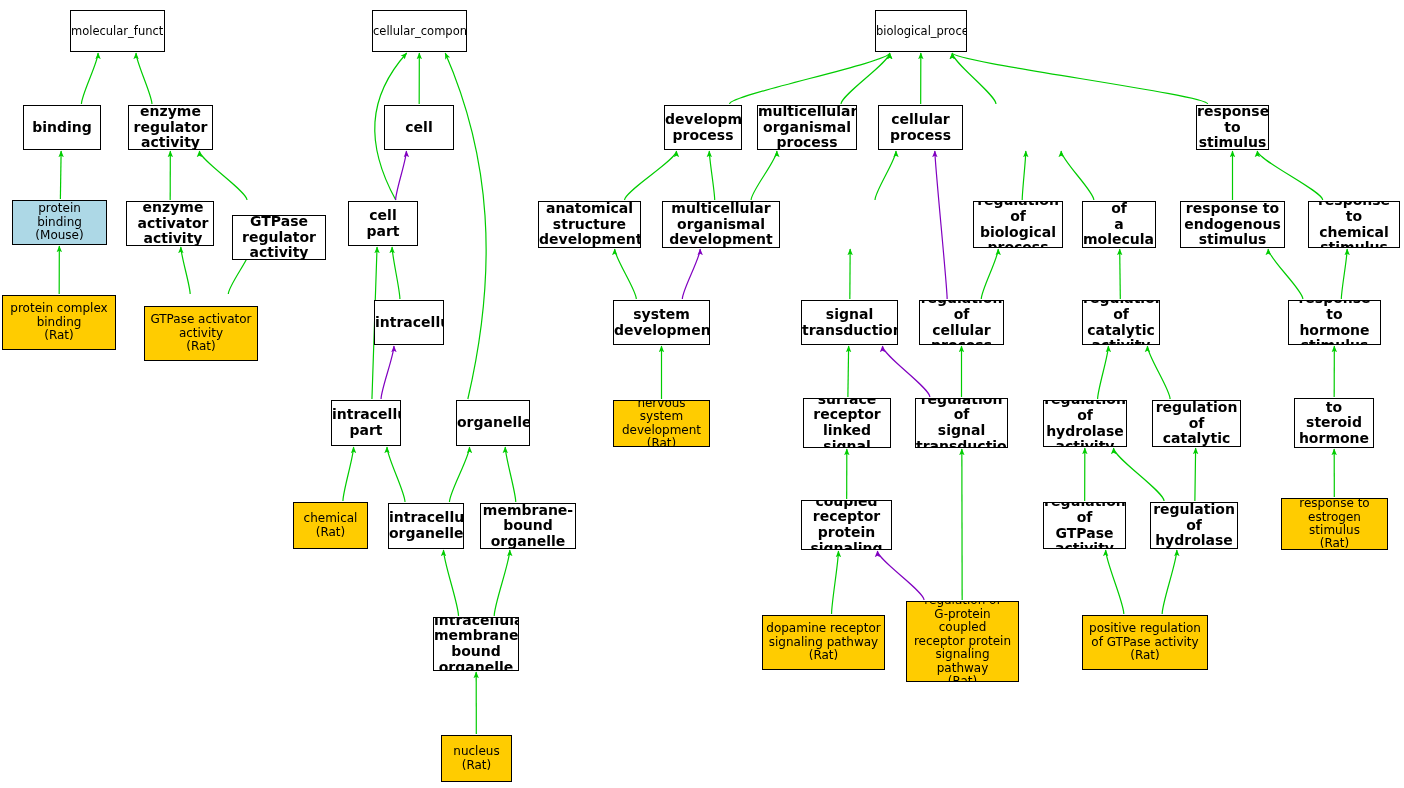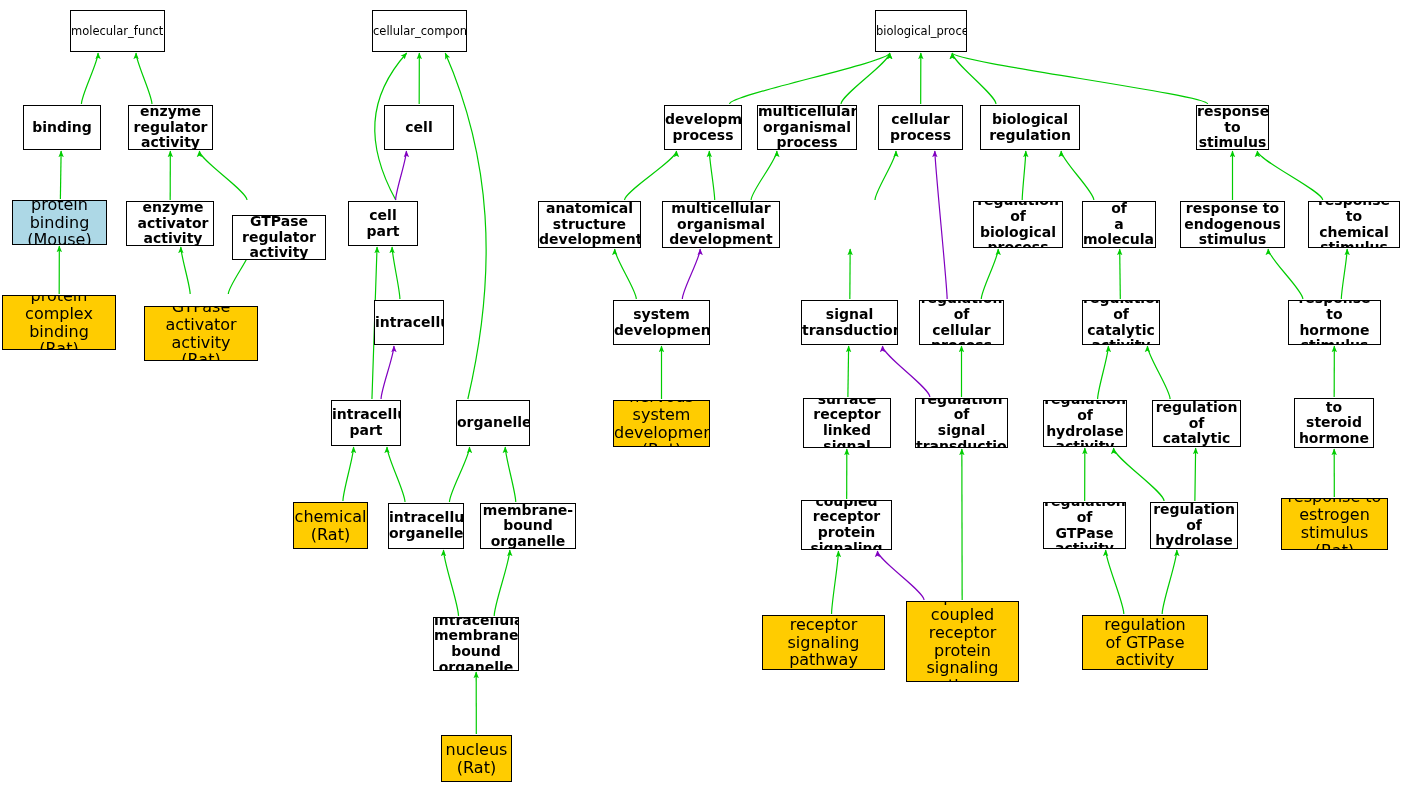--- a/index.html
+++ b/index.html
@@ -34,21 +34,21 @@
     overflow:hidden;
   }
   .node .lbl{
     display:block;
     width:100%;
     white-space:pre-line;
     padding:0 2px;
   }
   .node.root{ font-size:11.5px; }
   .node.mid{ font-size:14px;font-weight:bold; }
-  .node.gene{ font-size:16px; }
+  .node.gene{ font-size:12px; }
   .node.blue{ background:#add8e6; }
   .node.gold{ background:#ffcc00; }
 </style>
 </head>
 <body>
 
 <div id="canvas">
   <svg id="edges">
       <defs>
         <marker id="ah-is_a" markerWidth="7" markerHeight="7" refX="6.2" refY="3.1" orient="auto" markerUnits="userSpaceOnUse">
@@ -198,23 +198,20 @@
       <span class="lbl">developmental
 process</span>
     </div>
     <div class="node mid" style="left: 757px; top: 105px; width: 100px; height: 45px;">
       <span class="lbl">multicellular
 organismal process</span>
     </div>
     <div class="node mid" style="left: 878px; top: 105px; width: 85px; height: 45px;">
       <span class="lbl">cellular process</span>
     </div>
-    <div class="node mid" style="left: 980px; top: 105px; width: 100px; height: 45px;">
-      <span class="lbl">biological regulation</span>
-    </div>
     <div class="node mid" style="left: 1196px; top: 105px; width: 73px; height: 45px;">
       <span class="lbl">response to
 stimulus</span>
     </div>
     <div class="node mid" style="left: 538px; top: 201px; width: 103px; height: 47px;">
       <span class="lbl">anatomical structure
 development</span>
     </div>
     <div class="node mid" style="left: 662px; top: 201px; width: 118px; height: 47px;">
       <span class="lbl">multicellular

